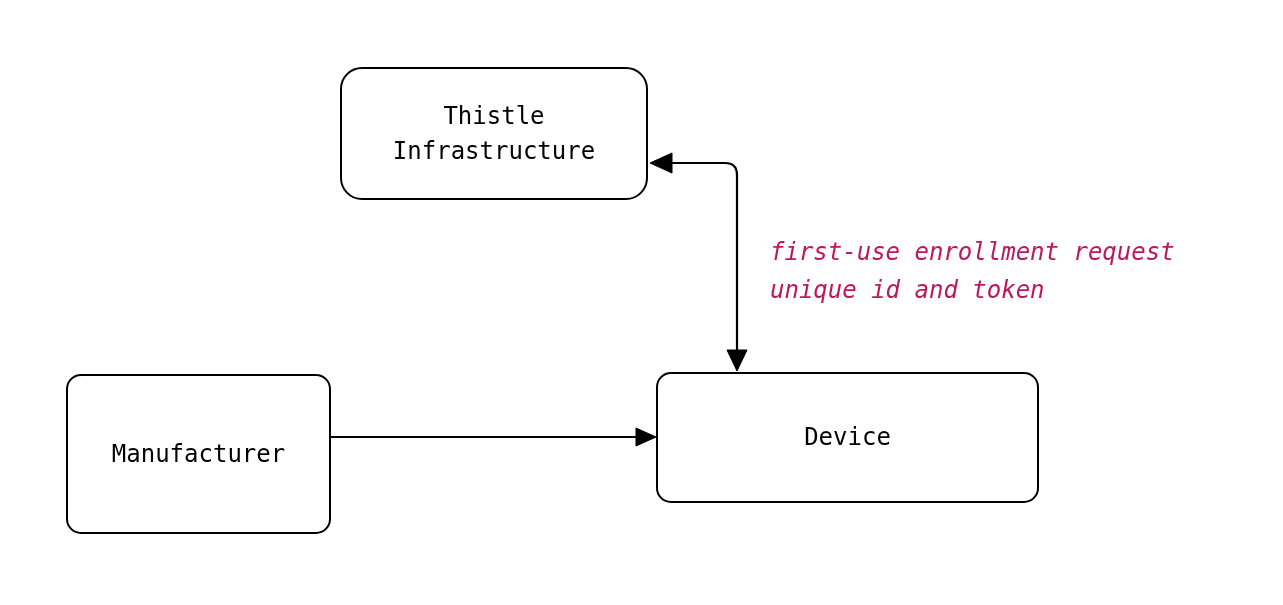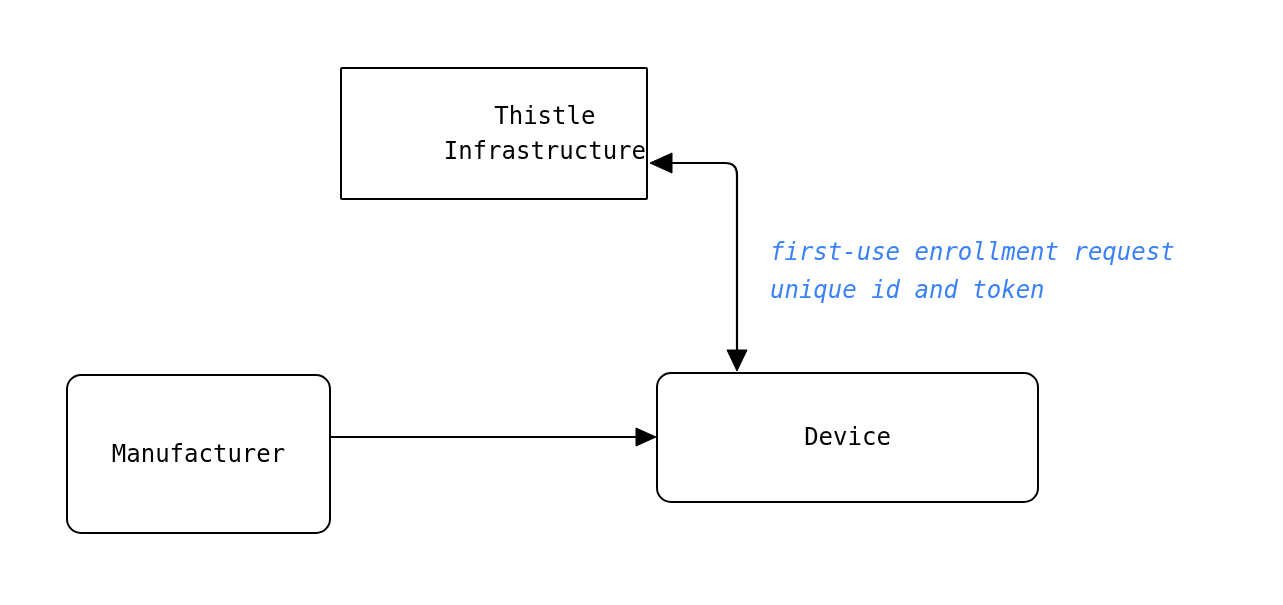--- a/index.html
+++ b/index.html
@@ -44,30 +44,29 @@
     color: #000000;
     white-space: pre-line;
     letter-spacing: 0;
   }
   .edge-label {
     position: absolute;
     font-family: "DejaVu Sans Mono", "Liberation Mono", monospace;
     font-style: italic;
     font-size: 24px;
     line-height: 1.6;
-    color: #3b82f6;
+    color: #be185d;
     white-space: pre-line;
   }
   #node-thistle {
     left: 340px;
     top: 67px;
     width: 308px;
     height: 133px;
-    border-radius: 2px;
-    justify-content: flex-end;
+    border-radius: 22px;
   }
   #node-manufacturer {
     left: 66px;
     top: 374px;
     width: 265px;
     height: 160px;
     border-radius: 15px;
   }
   #node-device {
     left: 656px;

